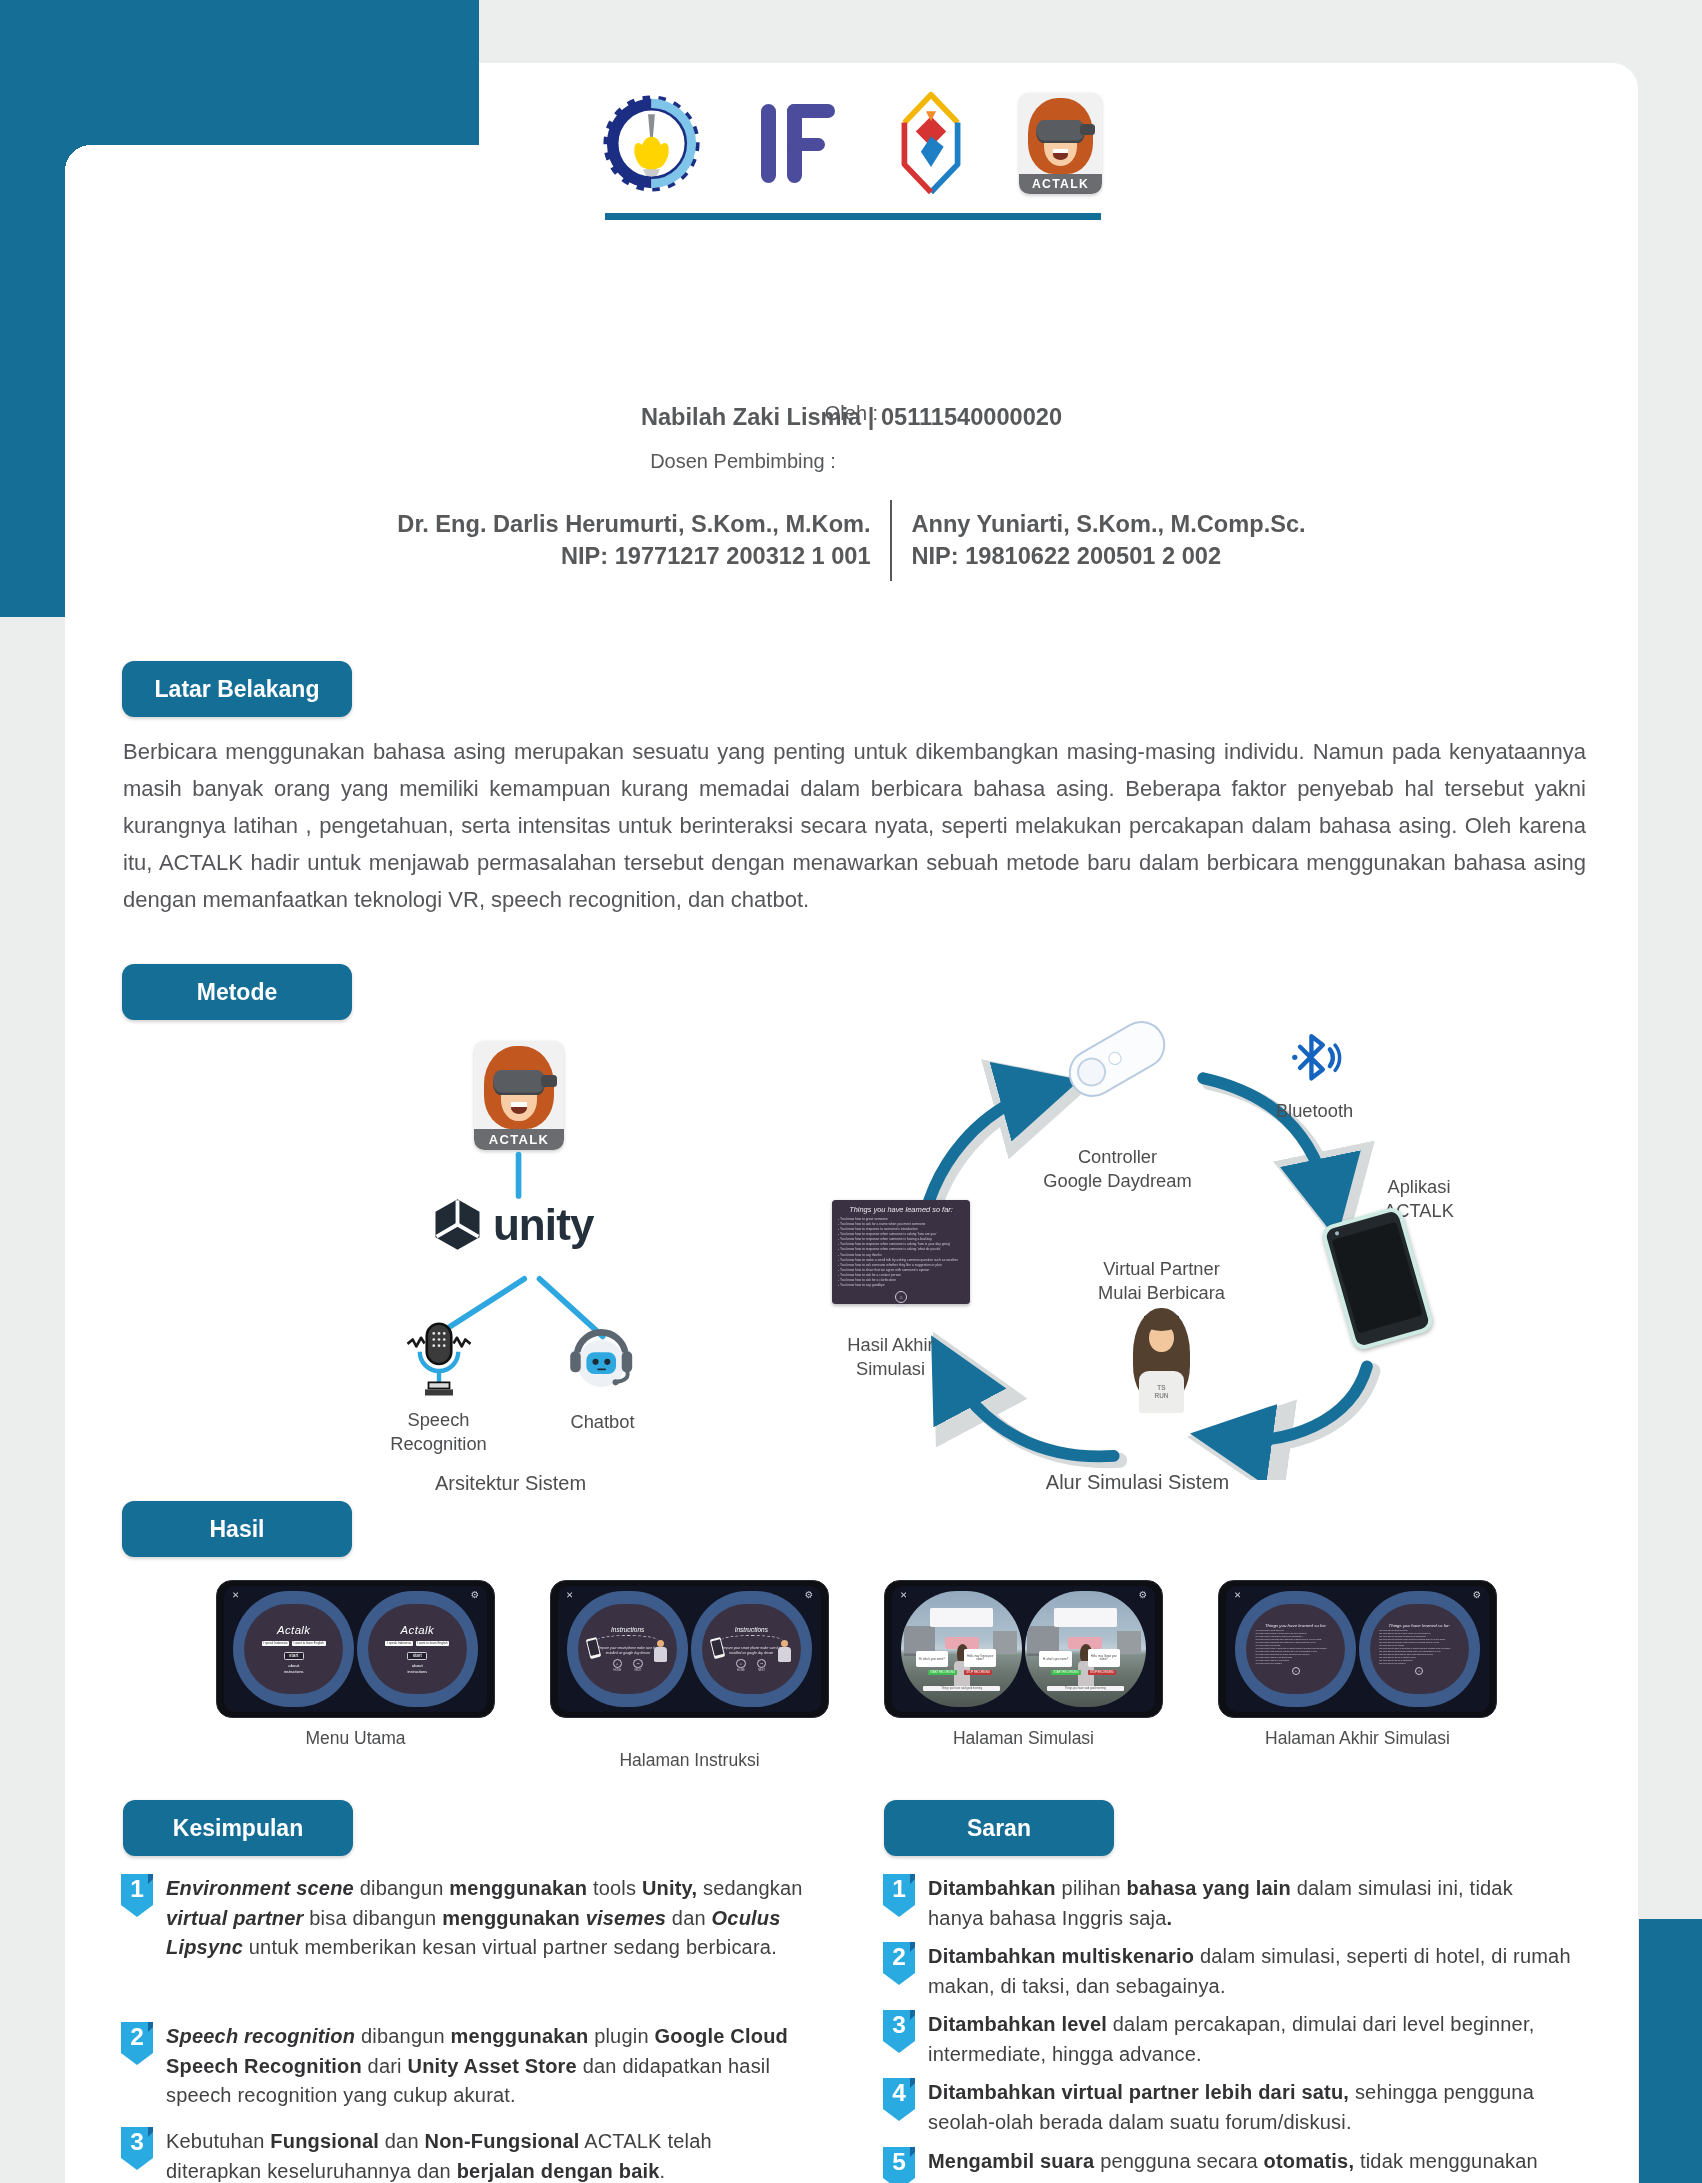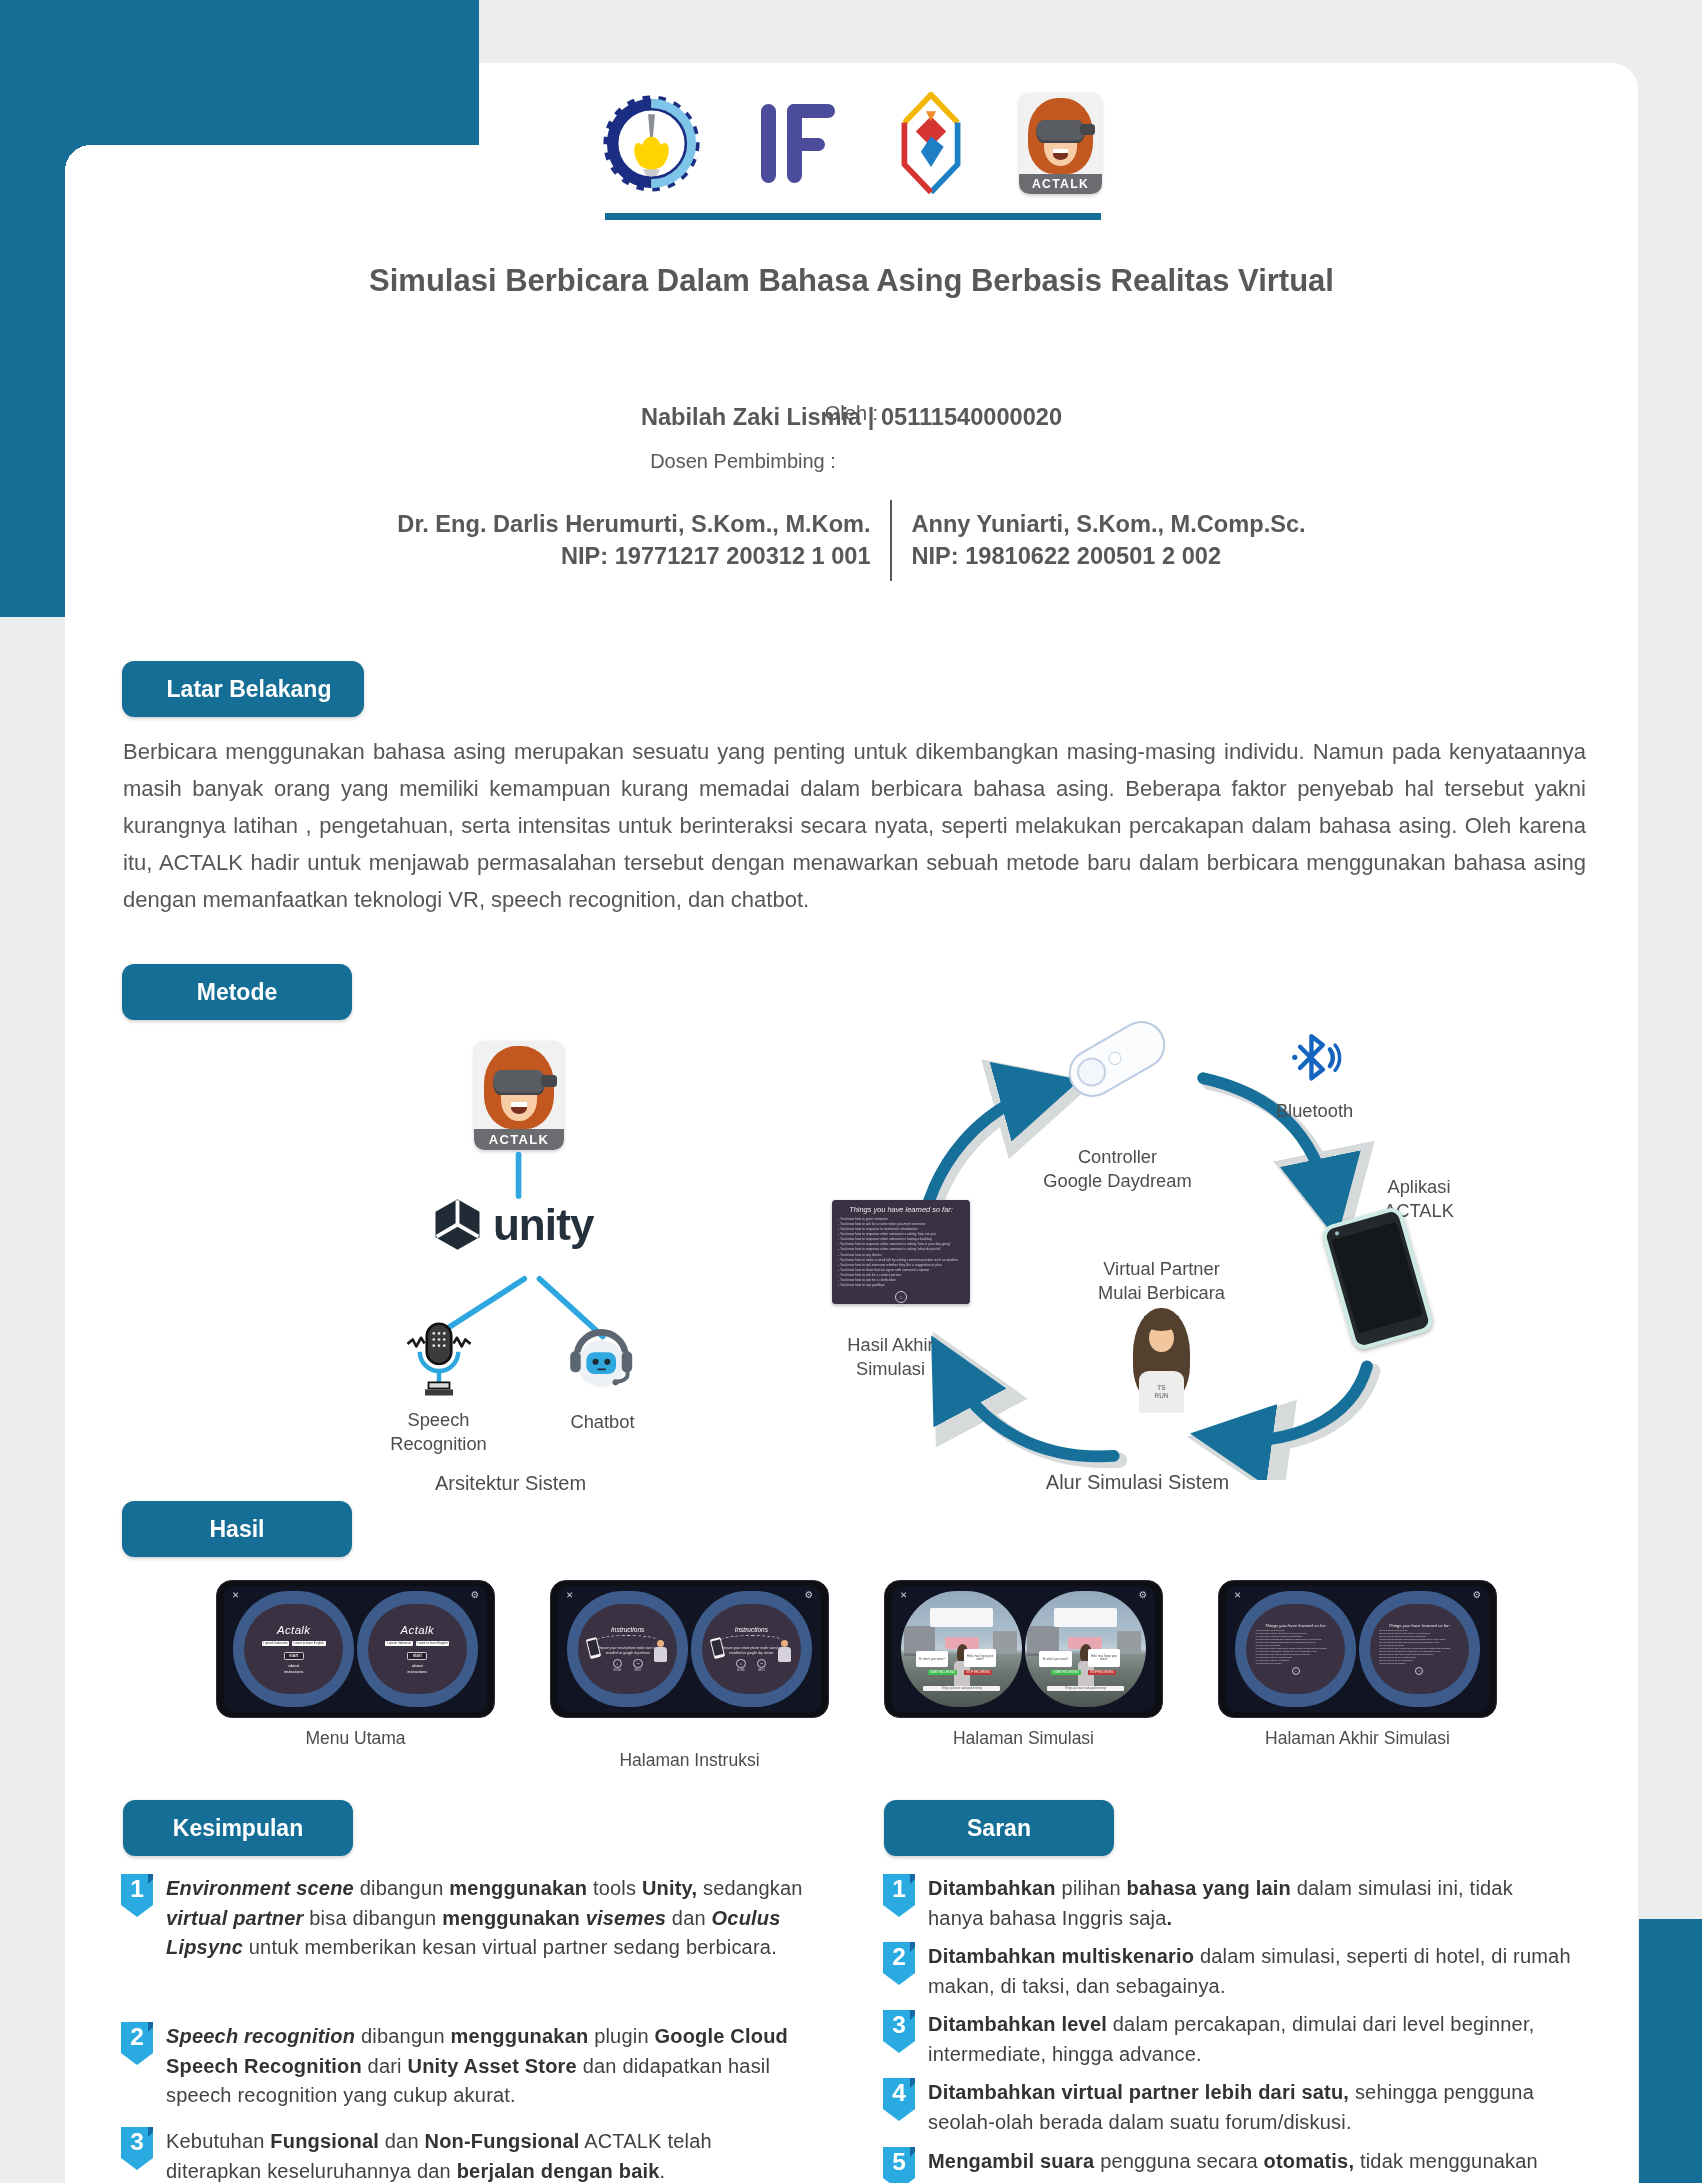--- a/index.html
+++ b/index.html
@@ -187,38 +187,37 @@
     <div class="a-face"></div>
     <div class="a-goggles"></div>
     <div class="a-strap"></div>
     <div class="a-smile"></div>
     <div class="a-label" style="font-size:12.2px;">ACTALK</div>
   </div>
 </div>
 <div class="abs hdr-rule"></div>
 
 <div class="abs title">
-  <div>Simulasi Berbicara Dalam Bahasa Asing Berbasis Realitas Virtual</div>
 </div>
 <div class="abs oleh">Oleh :</div>
 <div class="abs author">Nabilah Zaki Lismia | 05111540000020</div>
 <div class="abs dosen">Dosen Pembimbing :</div>
 <div class="abs advisors">
   <div class="adv l">
     <div>Dr. Eng. Darlis Herumurti, S.Kom., M.Kom.</div>
     <div>NIP: 19771217 200312 1 001</div>
   </div>
   <div class="adv-sep"></div>
   <div class="adv r">
     <div>Anny Yuniarti, S.Kom., M.Comp.Sc.</div>
     <div>NIP: 19810622 200501 2 002</div>
   </div>
 </div>
 
-<div class="abs badge" style="left:122px;top:661px;padding-left:12px;">Latar Belakang</div>
+<div class="abs badge" style="left:122px;top:661px;">Latar Belakang</div>
 <div class="abs para">Berbicara menggunakan bahasa asing merupakan sesuatu yang penting untuk dikembangkan masing-masing individu. Namun pada kenyataannya masih banyak orang yang memiliki kemampuan kurang memadai dalam berbicara bahasa asing. Beberapa faktor penyebab hal tersebut yakni kurangnya latihan , pengetahuan, serta intensitas untuk berinteraksi secara nyata, seperti melakukan percakapan dalam bahasa asing. Oleh karena itu, ACTALK hadir untuk menjawab permasalahan tersebut dengan menawarkan sebuah metode baru dalam berbicara menggunakan bahasa asing dengan memanfaatkan teknologi VR, speech recognition, dan chatbot.</div>
 
 <div class="abs badge" style="left:122px;top:964px;">Metode</div>
 
 <div class="actalk abs" style="left:474px;top:1041px;width:90px;height:109px;">
   <div class="a-hair"></div>
   <div class="a-face"></div>
   <div class="a-goggles"></div>
   <div class="a-strap"></div>
   <div class="a-smile"></div>

